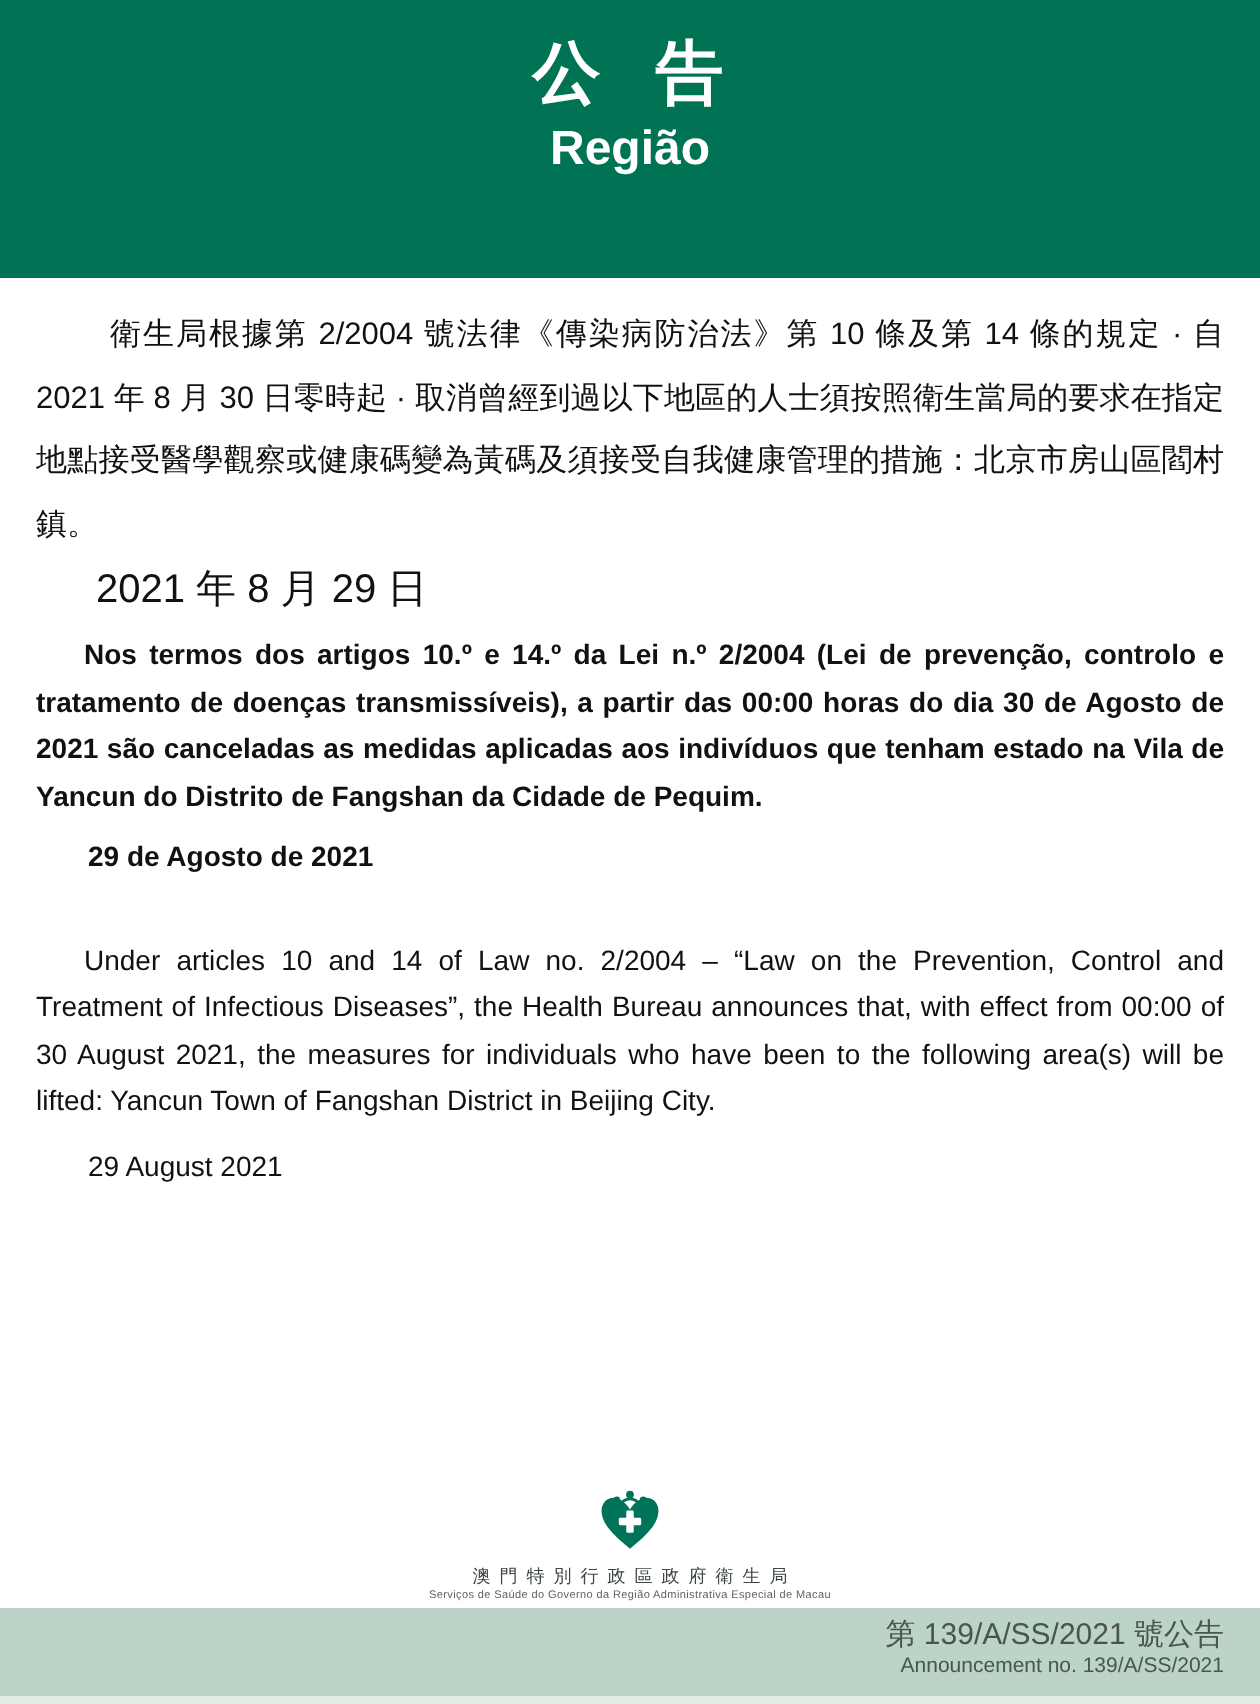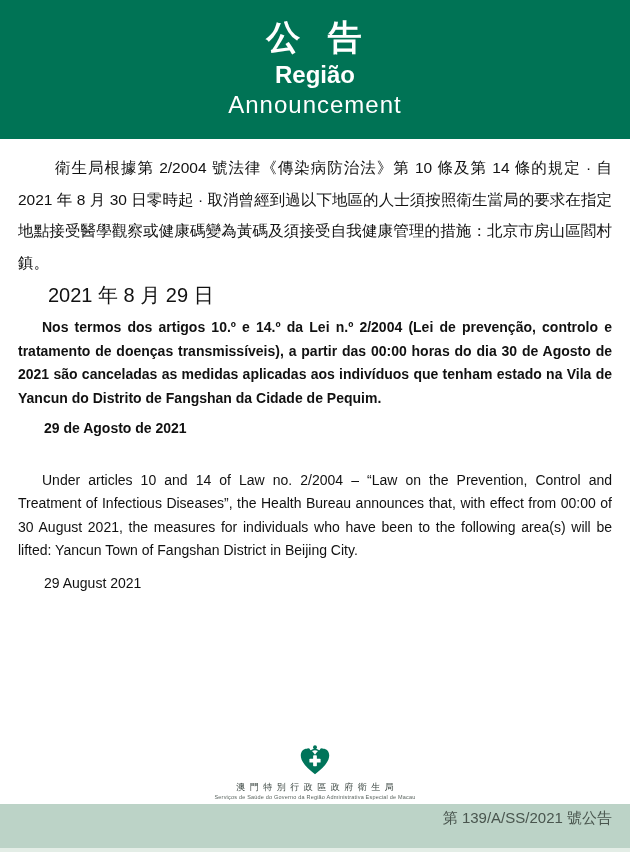--- a/index.html
+++ b/index.html
@@ -156,21 +156,20 @@
   }
 </style>
 </head>
 <body>
 
 <div class="page">
 
   <div class="banner">
     <div class="banner-title-zh">公 告</div>
     <div class="banner-title-pt">Região</div>
-    <div class="banner-title-en">Announcement</div>
   </div>
 
   <div class="content">
     <p class="para zh-para">衛生局根據第 2/2004 號法律《傳染病防治法》第 10 條及第 14 條的規定 · 自 2021 年 8 月 30 日零時起 · 取消曾經到過以下地區的人士須按照衛生當局的要求在指定地點接受醫學觀察或健康碼變為黃碼及須接受自我健康管理的措施：北京市房山區閻村鎮。</p>
     <p class="zh-date">2021 年 8 月 29 日</p>
 
     <p class="para pt-para">Nos termos dos artigos 10.º e 14.º da Lei n.º 2/2004 (Lei de prevenção, controlo e tratamento de doenças transmissíveis), a partir das 00:00 horas do dia 30 de Agosto de 2021 são canceladas as medidas aplicadas aos indivíduos que tenham estado na Vila de Yancun do Distrito de Fangshan da Cidade de Pequim.</p>
     <p class="pt-date">29 de Agosto de 2021</p>
 
     <p class="para en-para">Under articles 10 and 14 of Law no. 2/2004 – “Law on the Prevention, Control and Treatment of Infectious Diseases”, the Health Bureau announces that, with effect from 00:00 of 30 August 2021, the measures for individuals who have been to the following area(s) will be lifted: Yancun Town of Fangshan District in Beijing City.</p>
@@ -191,16 +190,17 @@
       <path d="M9.8 8.6 Q12.6 6.8 15.2 8.4" stroke="var(--logo-green)" stroke-width="1.4" fill="none" stroke-linecap="round"></path>
       <circle cx="27.4" cy="5.6" r="1.9" fill="var(--logo-green)"></circle>
       <path d="M24.8 8.4 Q27.4 6.8 30.2 8.6" stroke="var(--logo-green)" stroke-width="1.4" fill="none" stroke-linecap="round"></path>
     </svg>
     <div class="logo-zh">澳門特別行政區政府衛生局</div>
     <div class="logo-pt">Serviços de Saúde do Governo da Região Administrativa Especial de Macau</div>
   </div>
 
   <div class="ref-band">
     <div class="ref-zh">第 139/A/SS/2021 號公告</div>
+    <div class="ref-en">Announcement no. 139/A/SS/2021</div>
   </div>
   <div class="bottom-strip"></div>
 
 </div>
 
 </body></html>

